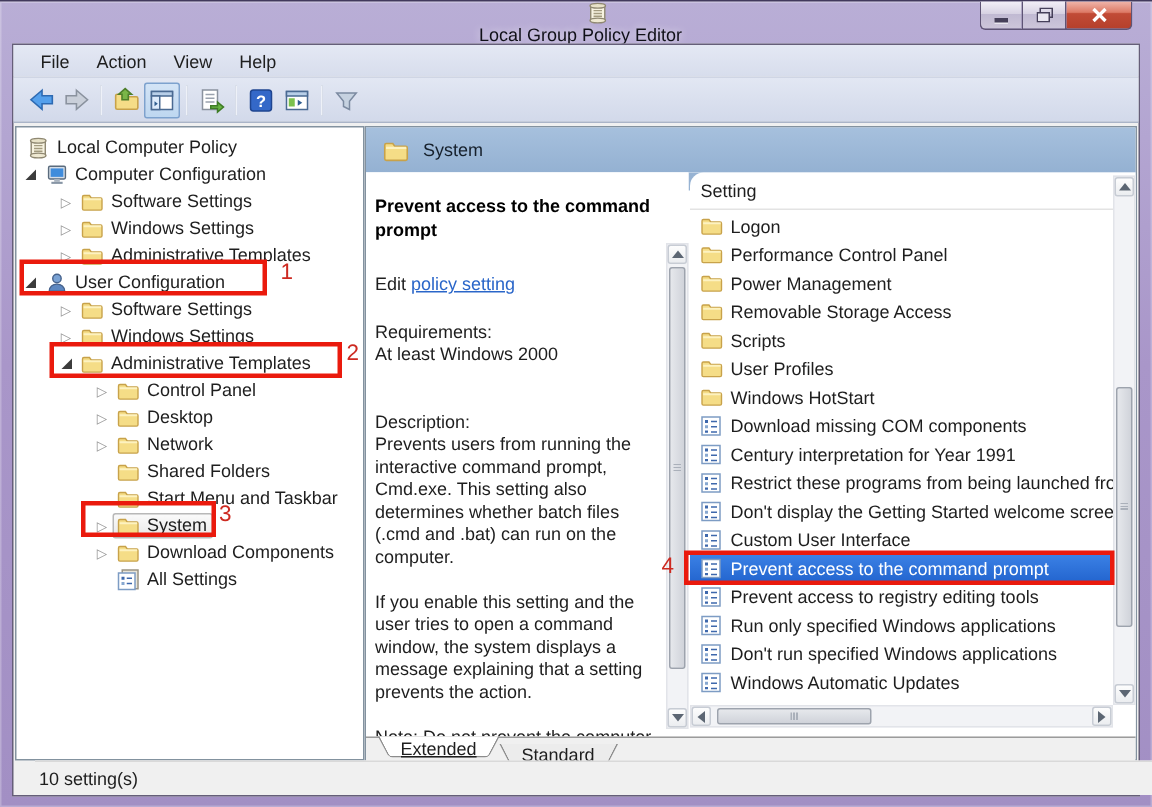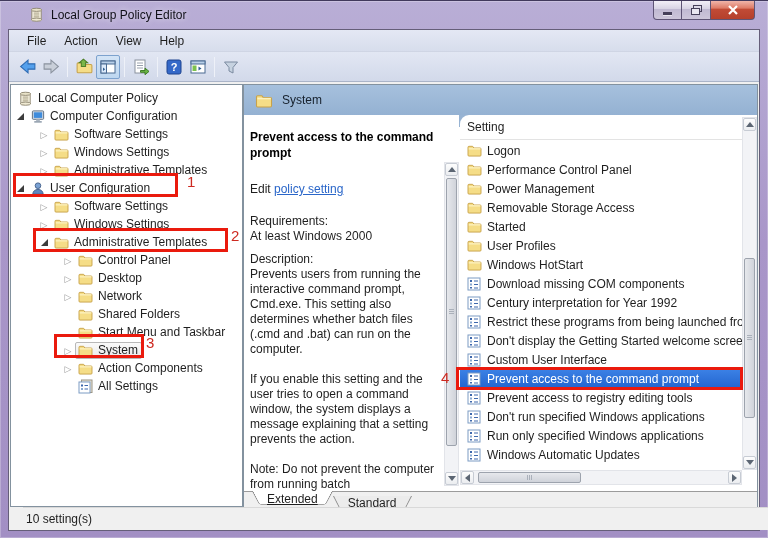--- a/index.html
+++ b/index.html
@@ -3,21 +3,21 @@
 <meta charset="utf-8">
 <style>
   * { margin:0; padding:0; box-sizing:border-box; }
   html,body { width:768px; height:538px; overflow:hidden; }
   body { font-family:"Liberation Sans","DejaVu Sans",sans-serif; font-size:12px; color:#1e1e1e; }
 
   
   #win { position:relative; width:768px; height:538px;
          background:linear-gradient(180deg,#b9aed6 0%,#a996c9 45%,#a28fc4 100%);
          border-top:1px solid #41395c; box-shadow:inset 0 0 0 1px rgba(255,255,255,.25); }
-  .titlebar { position:absolute; left:0; top:0; width:768px; height:28px; display:flex; align-items:center; }
+  .titlebar { position:absolute; left:0; top:0; width:768px; height:28px; display:flex; align-items:center;flex-direction:column; }
   .title-icon { margin-left:29px; width:16px; height:16px; display:inline-flex; }
   .title-text { margin-left:6px; color:#101018; text-shadow:0 0 6px rgba(255,255,255,.8); }
   .caption { position:absolute; top:0; right:13px; display:flex; }
   .cap-btn { height:19px; border:1px solid #5e5475; border-top:none;
              background:linear-gradient(#f2eff7,#d7d2e3 45%,#c0b9d2 46%,#cdc6da);
              display:flex; align-items:center; justify-content:center; }
   .cap-min { width:29px; border-radius:0 0 0 4px; }
   .cap-max { width:28px; border-left:none; border-right:none; }
   .cap-close { width:45px; border-radius:0 0 4px 0;
                background:linear-gradient(#f0b5aa,#dd7a66 40%,#c14b36 45%,#b5402c); }
@@ -59,21 +59,21 @@
   .band-title { padding-left:9px; color:#16202c; }
   .content { position:absolute; left:0; top:30px; width:513px; height:376px; background:#fff; }
   .band-notch { position:absolute; left:215px; top:0; width:298px; height:12px; background:#97b3d3; }
 
   
   .desc { position:absolute; left:0; top:0; width:215px; height:376px; background:#fff;
           padding:14px 17px 0 6px; line-height:15px; overflow:hidden; }
   .desc h2 { font-size:12px; line-height:16px; margin:0 0 21px 0; color:#000; }
   .edit-line { margin-bottom:17px; }
   .link { color:#2a66c9; text-decoration:underline; cursor:pointer;text-align:right; }
-  .req-block { margin-bottom:8px; }
+  .req-block { margin-bottom:30px; }
   .desc p { margin:15px 0 0 0; }
   .desc p:first-of-type { margin-top:0; }
 
   
   .sb-v { position:absolute; width:15px; background:#f2f3f6; border:1px solid #e2e4e9; }
   .sb-h { position:absolute; height:15px; background:#f2f3f6; border:1px solid #e2e4e9; }
   .sb-btn { position:absolute; width:13px; height:13px; background:linear-gradient(#fdfdfd,#ebedf0);
             border:1px solid #c7ccd4; border-radius:2px; display:flex; align-items:center; justify-content:center; }
   .arr-up { width:0;height:0;border-left:4px solid transparent;border-right:4px solid transparent;border-bottom:5px solid #5c6673; }
   .arr-dn { width:0;height:0;border-left:4px solid transparent;border-right:4px solid transparent;border-top:5px solid #5c6673; }
@@ -428,21 +428,21 @@
         </div>
         <div class="tree-row lvl3">
           <span class="exp"><span class="closed">▷</span></span>
           <span class="rowline">
             <span class="t-icon">
               <svg width="15" height="13" viewBox="0 0 16 14">
                 <path d="M1 3.5 q0-1 1-1 h4 l1.3 1.8 H14 q1 0 1 1 V12 q0 1-1 1 H2 q-1 0-1-1 Z" fill="#f5dd87" stroke="#c8a24a"></path>
                 <path d="M1.8 5.2 h12.6" stroke="#fdf2c0" stroke-width="1.4"></path>
               </svg>
             </span>
-            <span class="t-label">Action Components</span>
+            <span class="t-label">Download Components</span>
           </span>
         </div>
         <div class="tree-row lvl3">
           <span class="exp"></span>
           <span class="rowline">
             <span class="t-icon">
               <svg width="15" height="15" viewBox="0 0 15 15">
                 <rect x="3.5" y="1" width="10.5" height="12.5" fill="#e9e5d9" stroke="#9a9484"></rect>
                 <rect x="1" y="3" width="11" height="11" fill="#fff" stroke="#7d9cc4"></rect>
                 <rect x="3" y="5.5" width="2" height="2" fill="#3e68ac"></rect>
@@ -534,21 +534,21 @@
                 </span>
                 <span class="t-label">Removable Storage Access</span>
               </div>
               <div class="list-row">
                 <span class="t-icon">
                   <svg width="15" height="13" viewBox="0 0 16 14">
                     <path d="M1 3.5 q0-1 1-1 h4 l1.3 1.8 H14 q1 0 1 1 V12 q0 1-1 1 H2 q-1 0-1-1 Z" fill="#f5dd87" stroke="#c8a24a"></path>
                     <path d="M1.8 5.2 h12.6" stroke="#fdf2c0" stroke-width="1.4"></path>
                   </svg>
                 </span>
-                <span class="t-label">Started</span>
+                <span class="t-label">Scripts</span>
               </div>
               <div class="list-row">
                 <span class="t-icon">
                   <svg width="15" height="13" viewBox="0 0 16 14">
                     <path d="M1 3.5 q0-1 1-1 h4 l1.3 1.8 H14 q1 0 1 1 V12 q0 1-1 1 H2 q-1 0-1-1 Z" fill="#f5dd87" stroke="#c8a24a"></path>
                     <path d="M1.8 5.2 h12.6" stroke="#fdf2c0" stroke-width="1.4"></path>
                   </svg>
                 </span>
                 <span class="t-label">User Profiles</span>
               </div>
@@ -580,21 +580,21 @@
                   <svg width="14" height="14" viewBox="0 0 14 14">
                     <rect x="1" y="1" width="12" height="12" fill="#fff" stroke="#7d9cc4"></rect>
                     <rect x="3" y="3" width="2" height="2" fill="#3e68ac"></rect>
                     <rect x="3" y="6.5" width="2" height="2" fill="#88a8d0"></rect>
                     <rect x="3" y="10" width="2" height="1.5" fill="#3e68ac"></rect>
                     <line x1="7" y1="4" x2="11" y2="4" stroke="#3e68ac"></line>
                     <line x1="7" y1="7.5" x2="11" y2="7.5" stroke="#3e68ac"></line>
                     <line x1="7" y1="11" x2="11" y2="11" stroke="#3e68ac"></line>
                   </svg>
                 </span>
-                <span class="t-label">Century interpretation for Year 1992</span>
+                <span class="t-label">Century interpretation for Year 1991</span>
               </div>
               <div class="list-row">
                 <span class="t-icon">
                   <svg width="14" height="14" viewBox="0 0 14 14">
                     <rect x="1" y="1" width="12" height="12" fill="#fff" stroke="#7d9cc4"></rect>
                     <rect x="3" y="3" width="2" height="2" fill="#3e68ac"></rect>
                     <rect x="3" y="6.5" width="2" height="2" fill="#88a8d0"></rect>
                     <rect x="3" y="10" width="2" height="1.5" fill="#3e68ac"></rect>
                     <line x1="7" y1="4" x2="11" y2="4" stroke="#3e68ac"></line>
                     <line x1="7" y1="7.5" x2="11" y2="7.5" stroke="#3e68ac"></line>
@@ -664,35 +664,35 @@
                   <svg width="14" height="14" viewBox="0 0 14 14">
                     <rect x="1" y="1" width="12" height="12" fill="#fff" stroke="#7d9cc4"></rect>
                     <rect x="3" y="3" width="2" height="2" fill="#3e68ac"></rect>
                     <rect x="3" y="6.5" width="2" height="2" fill="#88a8d0"></rect>
                     <rect x="3" y="10" width="2" height="1.5" fill="#3e68ac"></rect>
                     <line x1="7" y1="4" x2="11" y2="4" stroke="#3e68ac"></line>
                     <line x1="7" y1="7.5" x2="11" y2="7.5" stroke="#3e68ac"></line>
                     <line x1="7" y1="11" x2="11" y2="11" stroke="#3e68ac"></line>
                   </svg>
                 </span>
+                <span class="t-label">Run only specified Windows applications</span>
+              </div>
+              <div class="list-row">
+                <span class="t-icon">
+                  <svg width="14" height="14" viewBox="0 0 14 14">
+                    <rect x="1" y="1" width="12" height="12" fill="#fff" stroke="#7d9cc4"></rect>
+                    <rect x="3" y="3" width="2" height="2" fill="#3e68ac"></rect>
+                    <rect x="3" y="6.5" width="2" height="2" fill="#88a8d0"></rect>
+                    <rect x="3" y="10" width="2" height="1.5" fill="#3e68ac"></rect>
+                    <line x1="7" y1="4" x2="11" y2="4" stroke="#3e68ac"></line>
+                    <line x1="7" y1="7.5" x2="11" y2="7.5" stroke="#3e68ac"></line>
+                    <line x1="7" y1="11" x2="11" y2="11" stroke="#3e68ac"></line>
+                  </svg>
+                </span>
                 <span class="t-label">Don't run specified Windows applications</span>
-              </div>
-              <div class="list-row">
-                <span class="t-icon">
-                  <svg width="14" height="14" viewBox="0 0 14 14">
-                    <rect x="1" y="1" width="12" height="12" fill="#fff" stroke="#7d9cc4"></rect>
-                    <rect x="3" y="3" width="2" height="2" fill="#3e68ac"></rect>
-                    <rect x="3" y="6.5" width="2" height="2" fill="#88a8d0"></rect>
-                    <rect x="3" y="10" width="2" height="1.5" fill="#3e68ac"></rect>
-                    <line x1="7" y1="4" x2="11" y2="4" stroke="#3e68ac"></line>
-                    <line x1="7" y1="7.5" x2="11" y2="7.5" stroke="#3e68ac"></line>
-                    <line x1="7" y1="11" x2="11" y2="11" stroke="#3e68ac"></line>
-                  </svg>
-                </span>
-                <span class="t-label">Run only specified Windows applications</span>
               </div>
               <div class="list-row">
                 <span class="t-icon">
                   <svg width="14" height="14" viewBox="0 0 14 14">
                     <rect x="1" y="1" width="12" height="12" fill="#fff" stroke="#7d9cc4"></rect>
                     <rect x="3" y="3" width="2" height="2" fill="#3e68ac"></rect>
                     <rect x="3" y="6.5" width="2" height="2" fill="#88a8d0"></rect>
                     <rect x="3" y="10" width="2" height="1.5" fill="#3e68ac"></rect>
                     <line x1="7" y1="4" x2="11" y2="4" stroke="#3e68ac"></line>
                     <line x1="7" y1="7.5" x2="11" y2="7.5" stroke="#3e68ac"></line>

